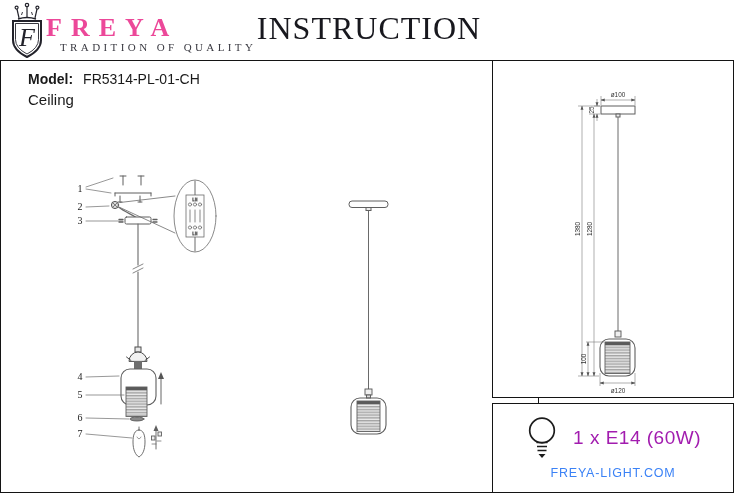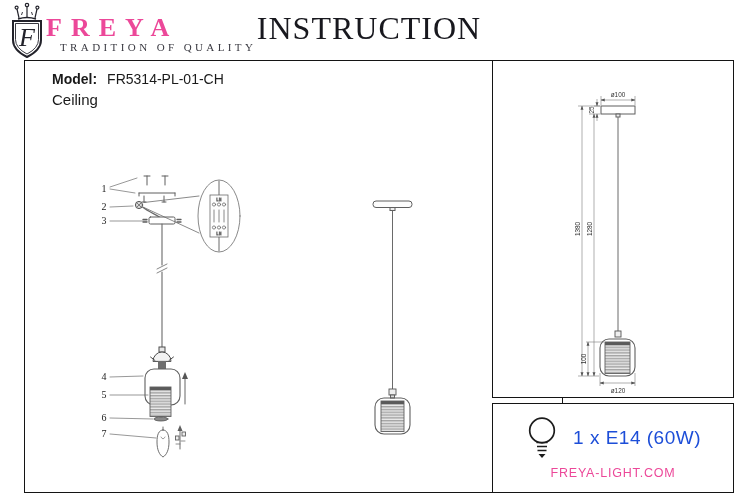--- a/index.html
+++ b/index.html
@@ -7,36 +7,36 @@
   .page { position:relative; width:738px; height:500px; background:#ffffff; overflow:hidden; color:#1a1a1a; }
 
   
   .logo-svg { position:absolute; left:6px; top:2px; }
   .brand { position:absolute; left:46px; top:13px; font-family:"Liberation Serif", serif; font-size:26px; font-weight:bold; letter-spacing:9px; color:#ec4899; }
   .tagline { position:absolute; left:60px; top:41px; font-family:"Liberation Serif", serif; font-size:11px; font-weight:normal; letter-spacing:3.4px; color:#3a3a42; }
   .title { position:absolute; left:0; top:10px; width:100%; text-align:center; font-family:"Liberation Serif", serif; font-size:32px; letter-spacing:1px; color:#18181e; }
 
   
   .panel { position:absolute; border:1.6px solid #141414; background:#fff; }
-  .panel-main  { left:24px;  top:60px;  width:539px; height:433px; }
+  .panel-main  { left:0;  top:60px;  width:539px; height:433px; }
   .panel-dims  { left:492px; top:60px; width:242px; height:338px; }
   .panel-spec  { left:492px; top:403px; width:242px; height:90px; }
 
   .model-line { position:absolute; left:27px; top:10px; font-size:14px; }
   .model-label { font-weight:bold; margin-right:10px; }
   .mount-type { position:absolute; left:27px; top:30px; font-size:15px; }
 
   .exploded-svg { position:absolute; left:52px; top:110px; }
   .assembled-svg { position:absolute; left:332px; top:135px; }
   .dims-svg { position:absolute; left:0; top:0; }
 
   .spec-inner { position:absolute; inset:0; display:flex; flex-direction:column; align-items:center; justify-content:center; gap:6px; }
   .spec-row { display:flex; align-items:center; gap:14px; }
-  .spec-text { font-size:19px; color:#1d4ed8; letter-spacing:0.5px; }
-  .website { font-size:12.5px; color:#ec4899; letter-spacing:0.8px; }
+  .spec-text { font-size:19px; color:#a21caf; letter-spacing:0.5px; }
+  .website { font-size:12.5px; color:#3b82f6; letter-spacing:0.8px; }
 
   svg text.partnum { font-family:"Liberation Serif", serif; font-size:10px; fill:#222; }
   svg text.dimtxt { font-family:"Liberation Sans", sans-serif; font-size:6.4px; fill:#333; }
   svg text.tinytxt { font-family:"Liberation Sans", sans-serif; font-size:3.2px; fill:#444; }
 </style>
 </head>
 <body>
 
 <div class="page">
 

